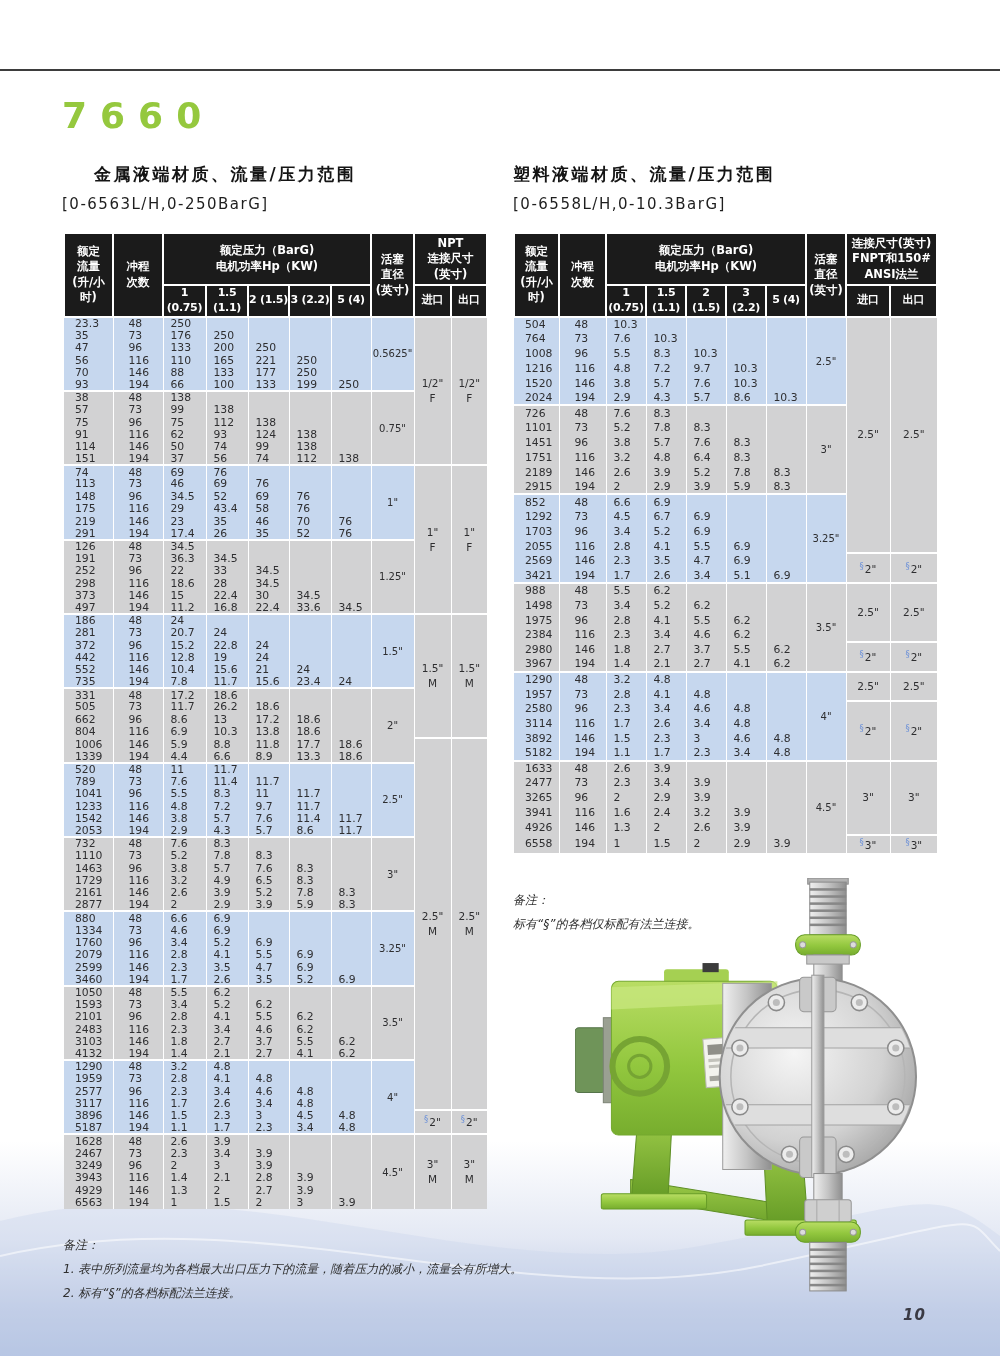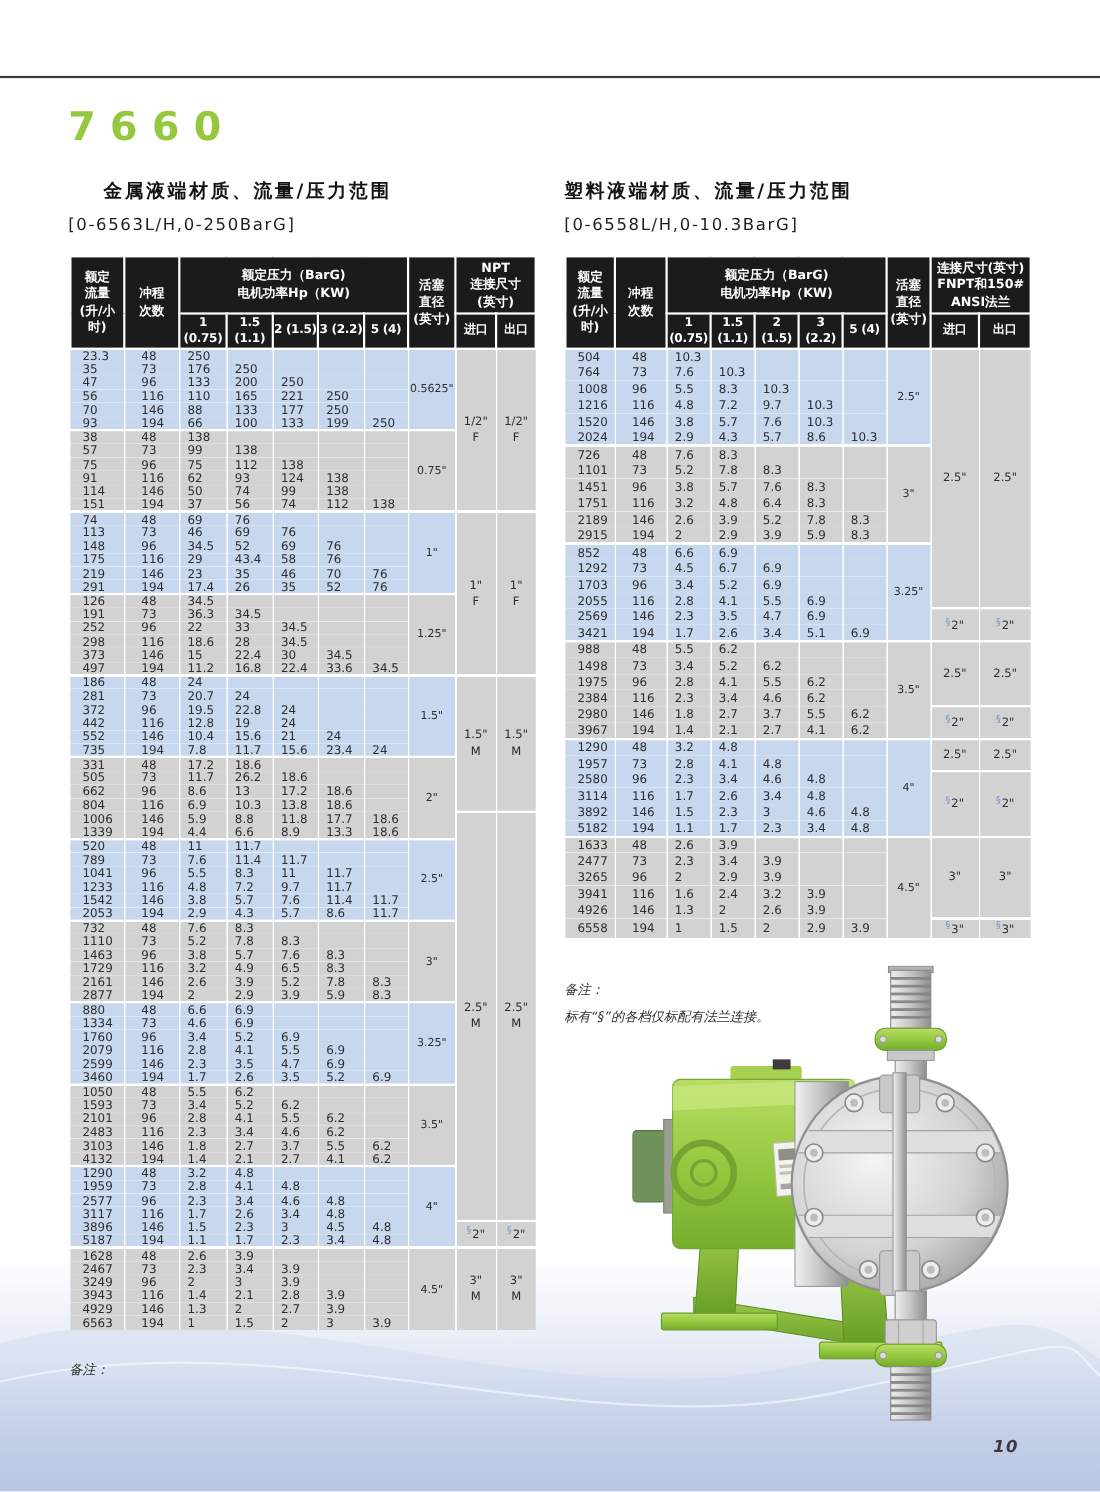--- a/index.html
+++ b/index.html
@@ -347,21 +347,21 @@
         <td class="d c-str">73</td>
         <td class="d c-p">20.7</td>
         <td class="d c-p">24</td>
         <td class="d c-p"></td>
         <td class="d c-p"></td>
         <td class="d c-p"></td>
       </tr>
       <tr class="blue">
         <td class="d c-flow">372</td>
         <td class="d c-str">96</td>
-        <td class="d c-p">19.5</td>
+        <td class="d c-p">15.2</td>
         <td class="d c-p">22.8</td>
         <td class="d c-p">24</td>
         <td class="d c-p"></td>
         <td class="d c-p"></td>
       </tr>
       <tr class="blue">
         <td class="d c-flow">442</td>
         <td class="d c-str">116</td>
         <td class="d c-p">12.8</td>
         <td class="d c-p">19</td>
@@ -775,20 +775,22 @@
         <td class="d c-p">1</td>
         <td class="d c-p">1.5</td>
         <td class="d c-p">2</td>
         <td class="d c-p">3</td>
         <td class="d c-p">3.9</td>
       </tr>
     </tbody>
   </table>
 <div class="abs notes" style="left:63px;top:1238px;width:460px;">
     <div>备注：</div>
+    <div>1. 表中所列流量均为各档最大出口压力下的流量，随着压力的减小，流量会有所增大。</div>
+    <div>2. 标有“§”的各档标配法兰连接。</div>
   </div>
 
 <div class="abs sec-title" style="left:513px;top:166px;">塑料液端材质、流量/压力范围</div>
 <div class="abs sec-sub" style="left:513px;top:197px;">[0-6558L/H,0-10.3BarG]</div>
 <table id="right-table" class="abs" style="left:513px;top:232px;width:423px;">
     <colgroup>
       <col style="width: 45px;">
       <col style="width: 47px;">
       <col style="width: 40px;">
       <col style="width: 40px;">

